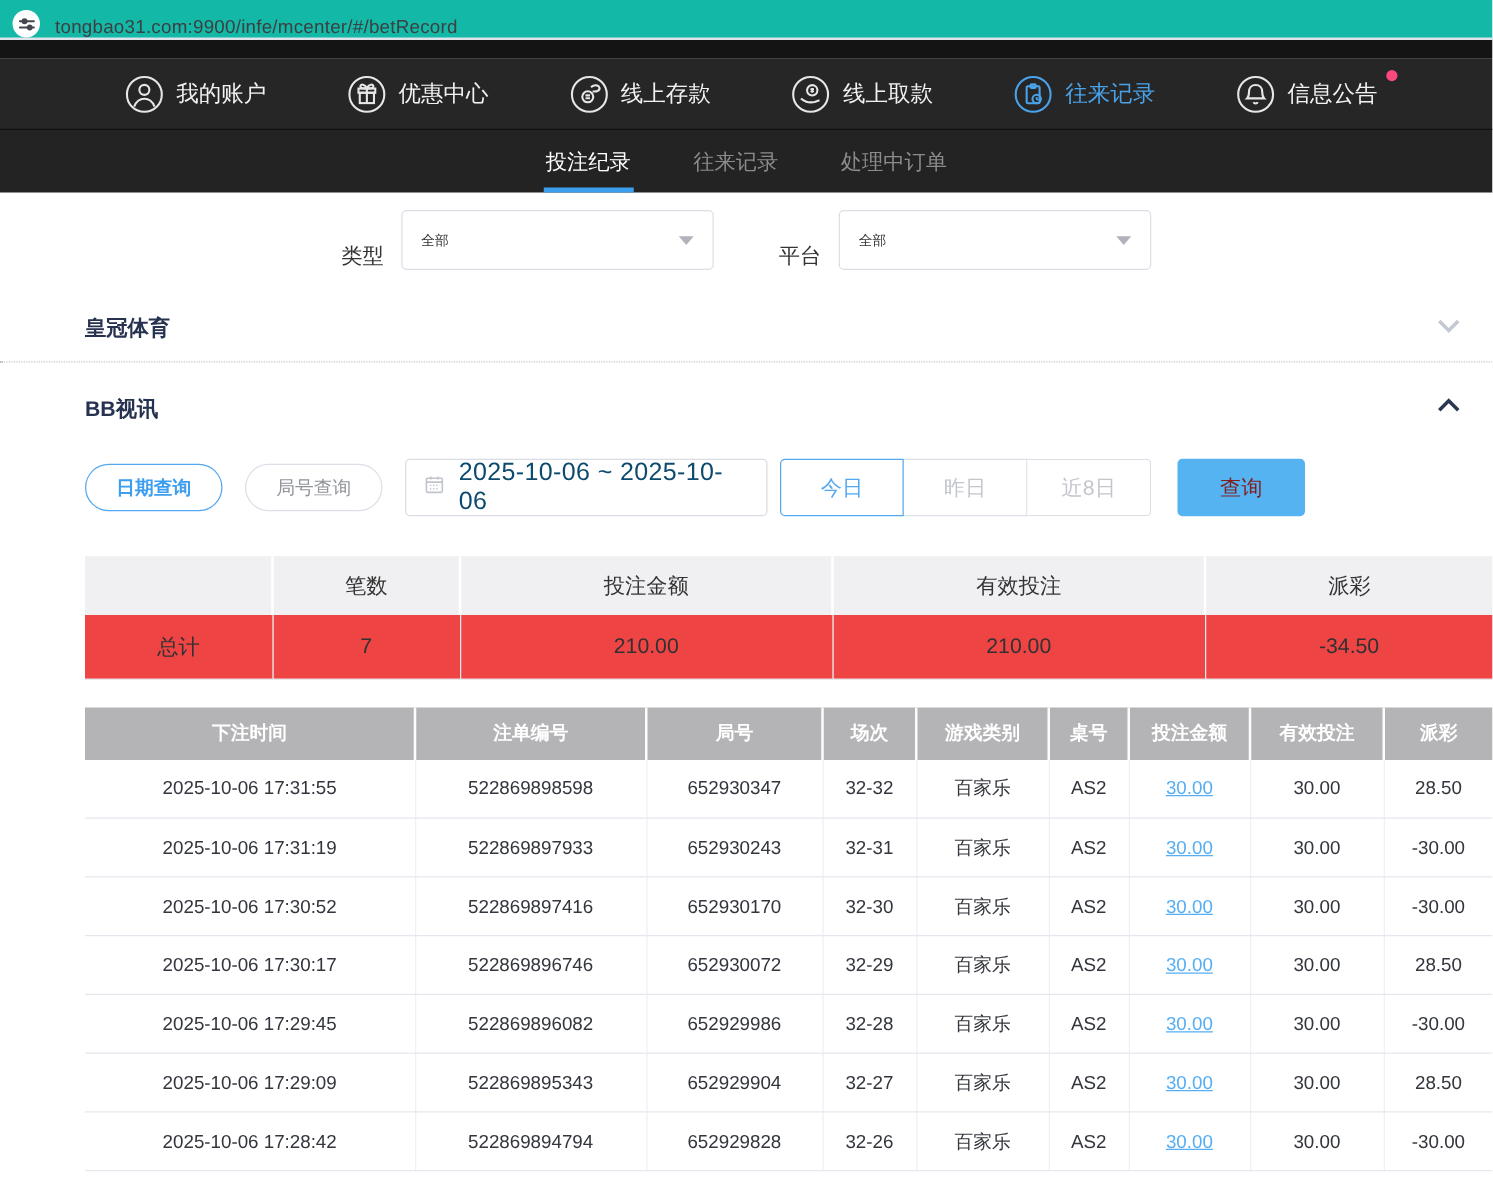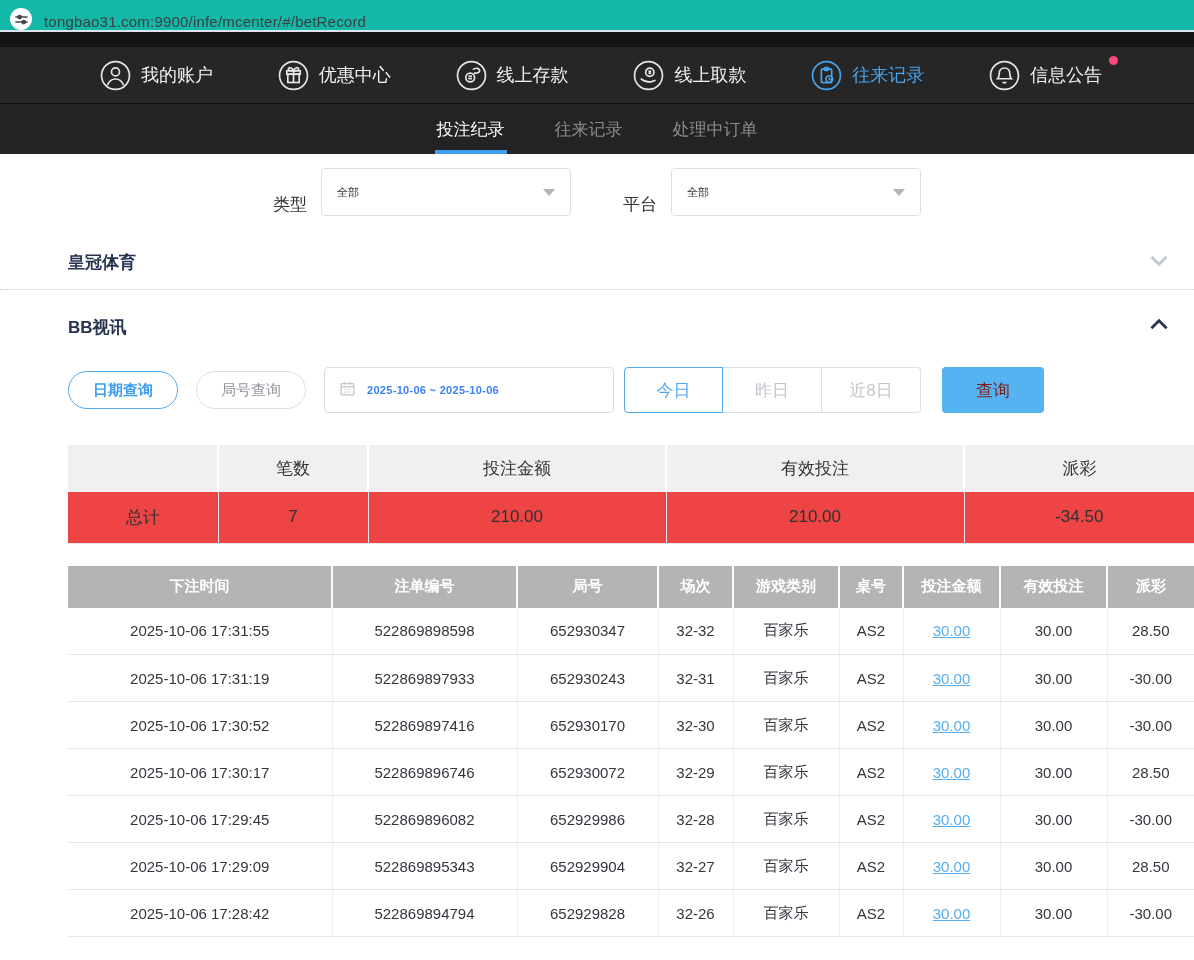--- a/index.html
+++ b/index.html
@@ -51,21 +51,21 @@
 
   
   .query-row { margin:18px 0 0 68px; display:flex; align-items:center; height:46px; }
   .pill { height:38px; padding:0 24px; border-radius:19px; background:#fff;
     font-size:15px; display:flex; align-items:center; cursor:pointer; }
   .pill.active { border:1px solid #54a8f0; color:#3d9ef0; font-weight:bold; }
   .pill.idle { border:1px solid #dcdfe6; color:#909399; margin-left:18px; }
   .date-input { margin-left:18px; width:290px; height:46px; border:1px solid #d9dce3;
     border-radius:4px; display:flex; align-items:center; gap:11px; padding:0 14px;
     cursor:pointer; }
-  .date-text { font-size:11px; font-weight:700; color:#3b82f6; letter-spacing:.3px; }
+  .date-text { font-size:20px; font-weight:400; color:#0c4a6e; letter-spacing:.3px; }
   .btn-group { margin-left:10px; display:flex; }
   .gbtn { width:99px; height:46px; background:#fff; font-size:17px; display:flex;
     align-items:center; justify-content:center; cursor:pointer; }
   .gbtn.active { border:1px solid #54a8f0; color:#54a8f0; border-radius:4px 0 0 4px; z-index:2; }
   .gbtn.idle { border:1px solid #dcdfe6; border-left:none; color:#c3c6cc; }
   .gbtn.last { border-radius:0 4px 4px 0; }
   .search-btn { margin-left:21px; width:102px; height:46px; background:#55b3f2;
     color:#7f1d1d; font-size:17px; border:none; border-radius:4px; display:flex;
     align-items:center; justify-content:center; cursor:pointer; }
 

